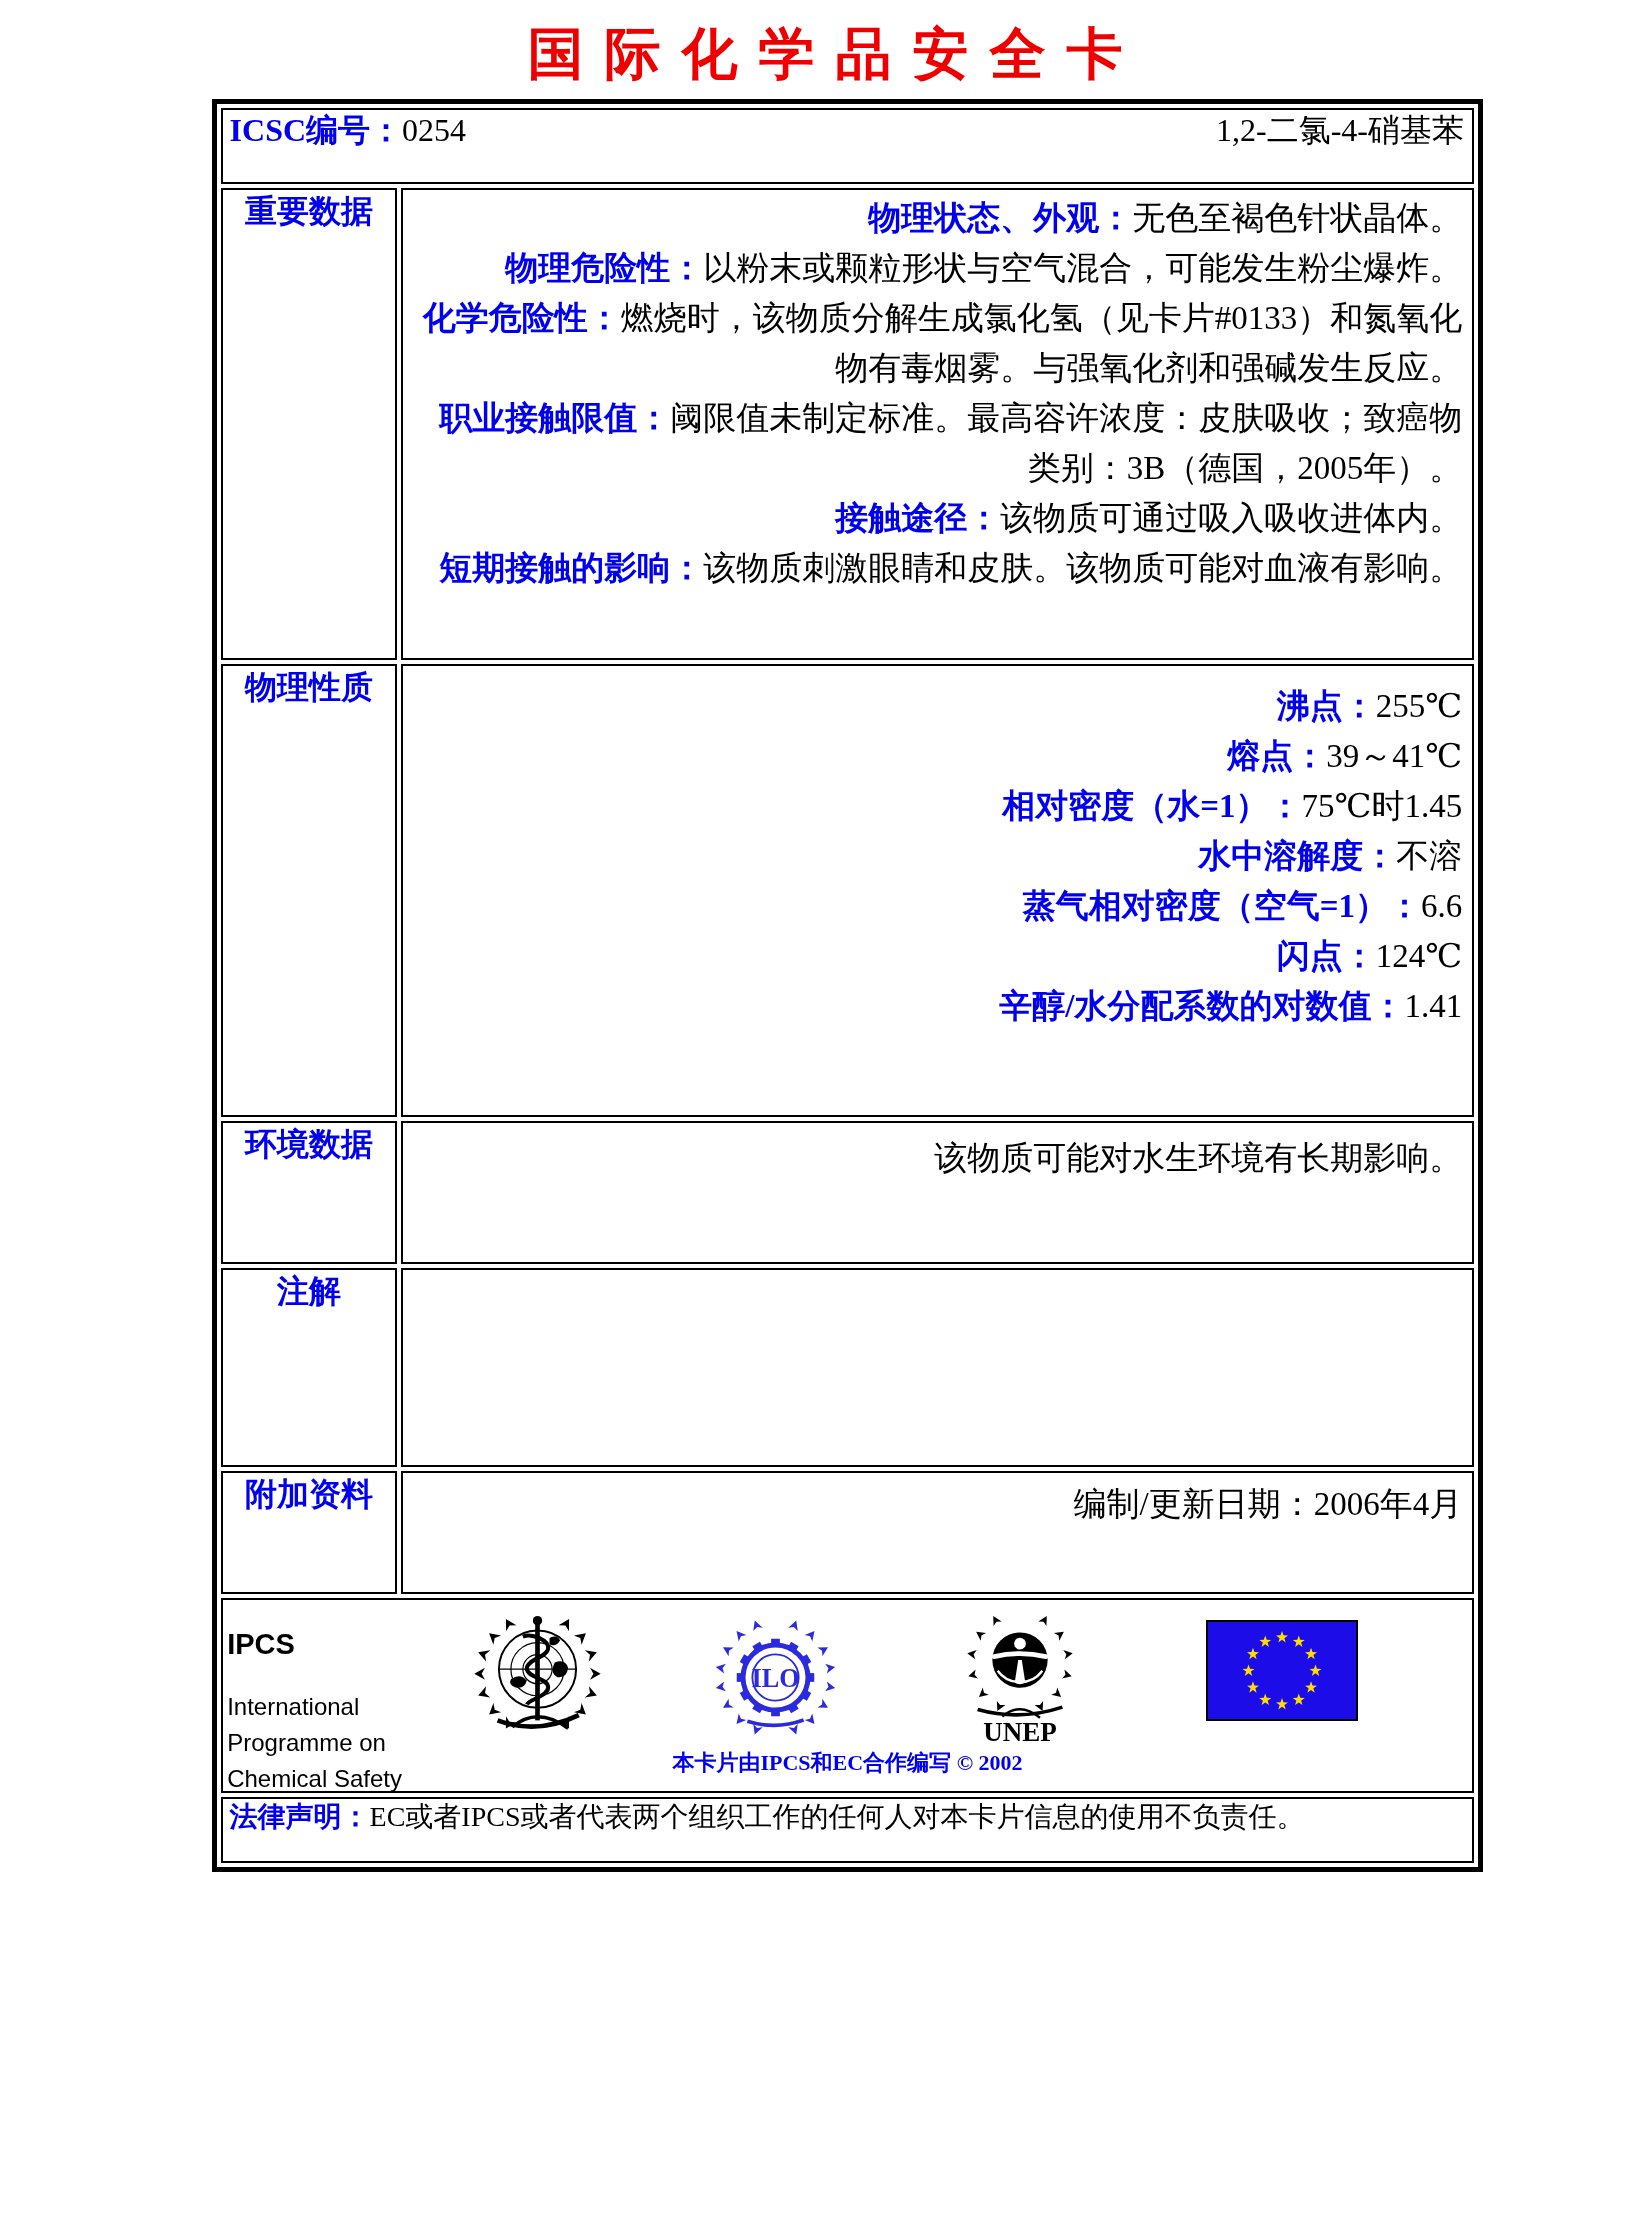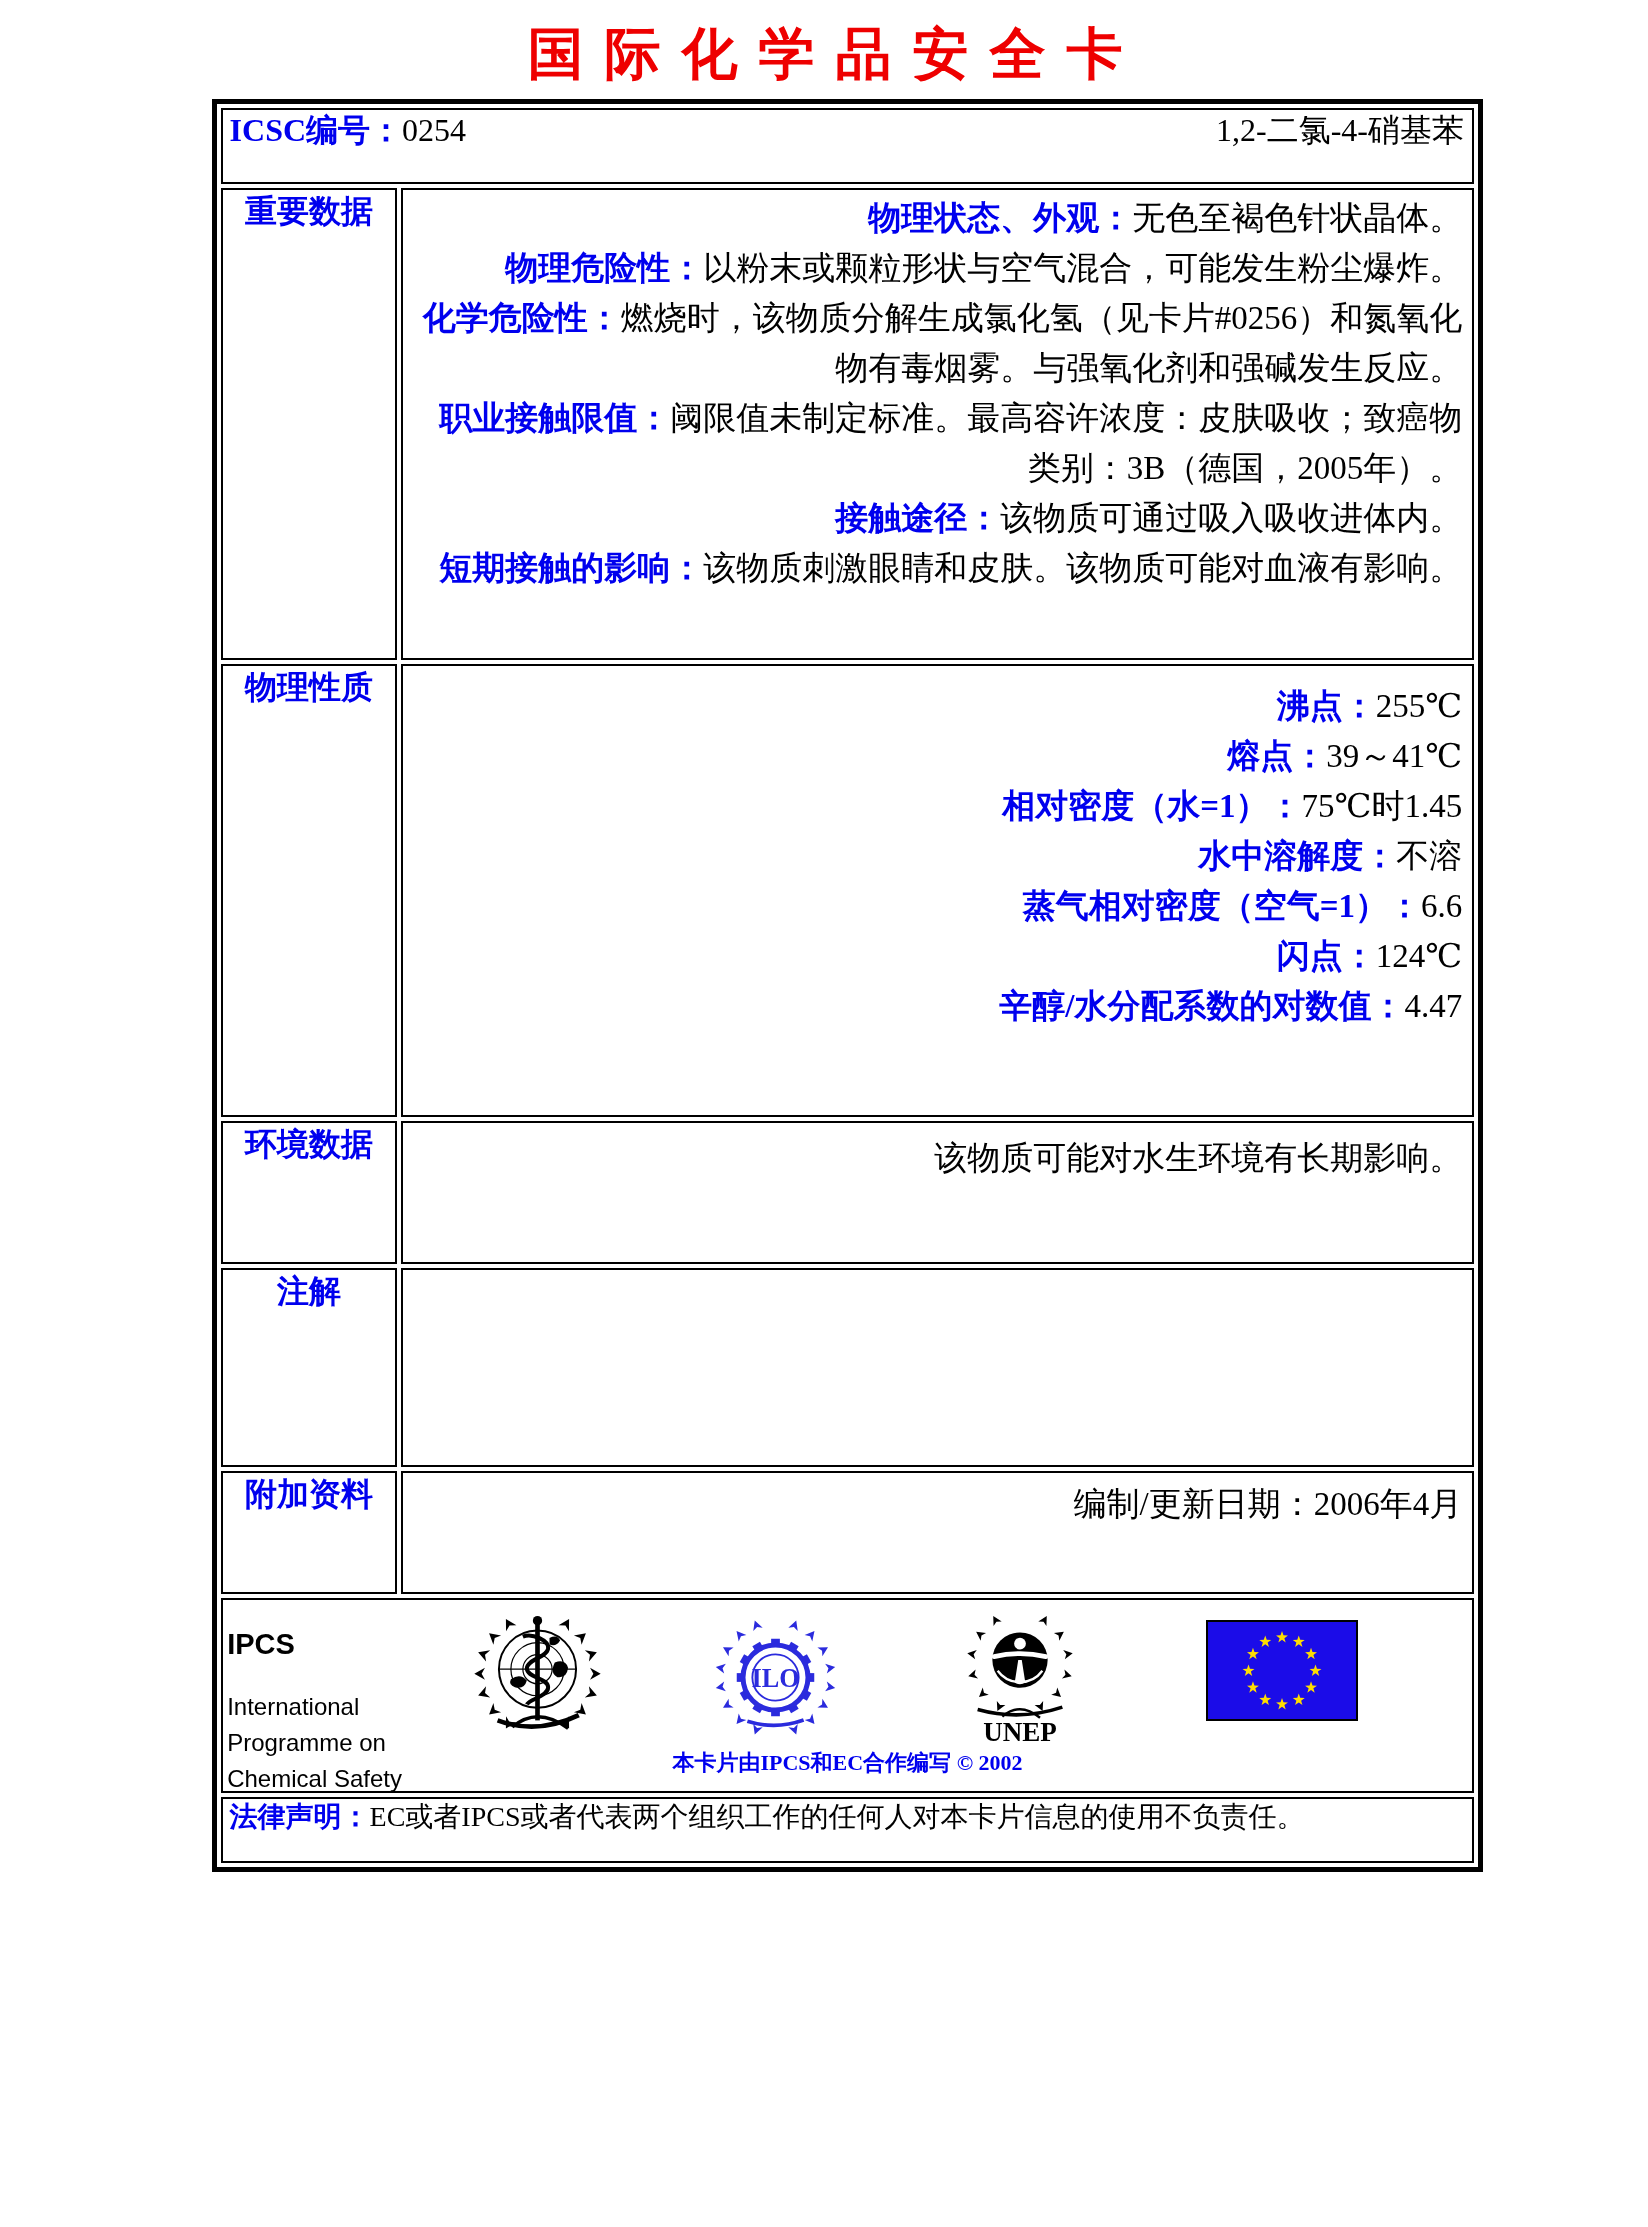--- a/index.html
+++ b/index.html
@@ -86,37 +86,37 @@
           <span class="chem-name">1,2-二氯-4-硝基苯</span>
         </div>
       </td>
     </tr>
 
     <tr class="r2">
       <td class="lbl">重要数据</td>
       <td class="cnt">
         <p><span class="fl">物理状态、外观：</span><span>无色至褐色针状晶体。</span></p>
         <p><span class="fl">物理危险性：</span><span>以粉末或颗粒形状与空气混合，可能发生粉尘爆炸。</span></p>
-        <p><span class="fl">化学危险性：</span><span>燃烧时，该物质分解生成氯化氢（见卡片#0256）和氮氧化物有毒烟雾。与强氧化剂和强碱发生反应。</span></p>
+        <p><span class="fl">化学危险性：</span><span>燃烧时，该物质分解生成氯化氢（见卡片#0133）和氮氧化物有毒烟雾。与强氧化剂和强碱发生反应。</span></p>
         <p><span class="fl">职业接触限值：</span><span>阈限值未制定标准。最高容许浓度：皮肤吸收；致癌物类别：3B（德国，2005年）。</span></p>
         <p><span class="fl">接触途径：</span><span>该物质可通过吸入吸收进体内。</span></p>
         <p><span class="fl">短期接触的影响：</span><span>该物质刺激眼睛和皮肤。该物质可能对血液有影响。</span></p>
       </td>
     </tr>
 
     <tr class="r3">
       <td class="lbl">物理性质</td>
       <td class="cnt">
         <p><span class="fl">沸点：</span><span>255℃</span></p>
         <p><span class="fl">熔点：</span><span>39～41℃</span></p>
         <p><span class="fl">相对密度（水=1）：</span><span>75℃时1.45</span></p>
         <p><span class="fl">水中溶解度：</span><span>不溶</span></p>
         <p><span class="fl">蒸气相对密度（空气=1）：</span><span>6.6</span></p>
         <p><span class="fl">闪点：</span><span>124℃</span></p>
-        <p><span class="fl">辛醇/水分配系数的对数值：</span><span>4.47</span></p>
+        <p><span class="fl">辛醇/水分配系数的对数值：</span><span>1.41</span></p>
       </td>
     </tr>
 
     <tr class="r4">
       <td class="lbl">环境数据</td>
       <td class="cnt">
         <p>该物质可能对水生环境有长期影响。</p>
       </td>
     </tr>
 

